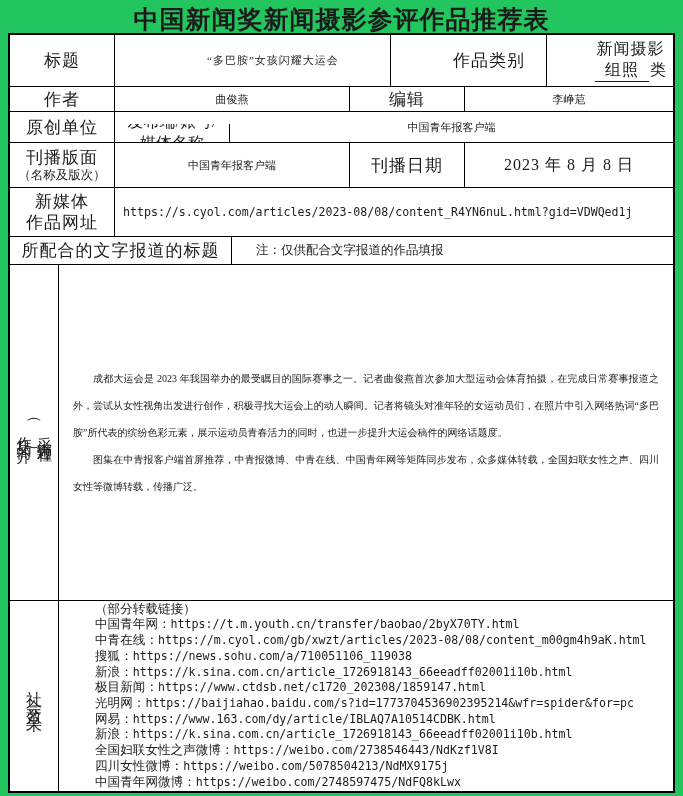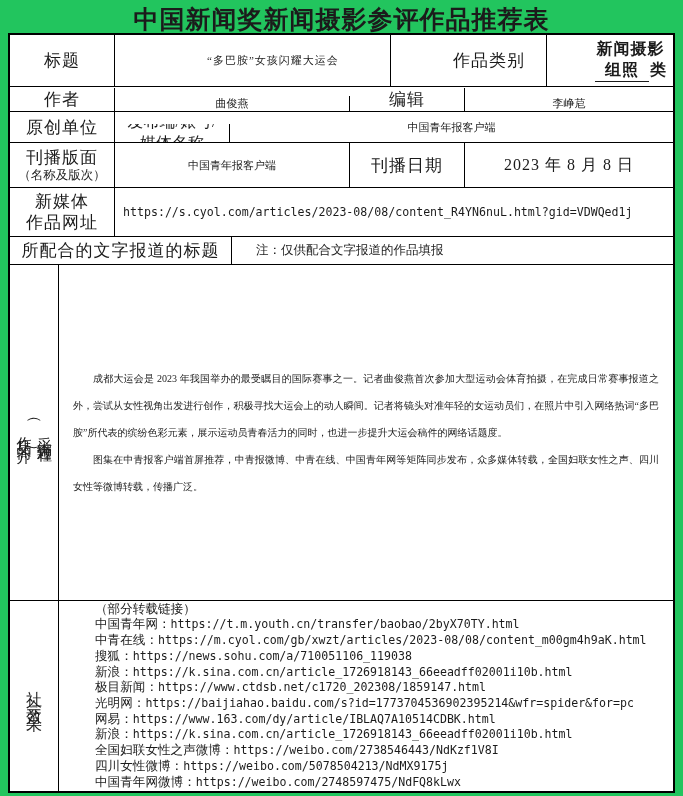--- a/index.html
+++ b/index.html
@@ -30,38 +30,38 @@
   .cell:last-child{border-right:none;}
   
   .w1{flex:0 0 105px;}
   .w2{flex:0 0 235px;}
   .w3{flex:0 0 115px;}
   .w4{flex:1;}
   .w6a{flex:0 0 222px;}
   .wn{flex:0 0 49px;}
   
   .r1{flex:0 0 51px;gap:41px;}
-  .r2{flex:0 0 24px;align-items:flex-end;}
+  .r2{flex:0 0 24px;}
   .r3{flex:0 0 30px;}
   .r4{flex:0 0 44px;}
   .r5{flex:0 0 48px;}
   .r6{flex:0 0 27px;}
   .r7{flex:1 1 auto;}
   .r8{flex:0 0 190px;}
 
   .lbl{font-size:17px;letter-spacing:1px;}
   .val{font-size:11px;}
   .val-title{font-size:11px;letter-spacing:1px;}
   .val-date{font-size:16px;letter-spacing:1px;}
 
   .stack{flex-direction:column;line-height:1.25;}
   .sub-lbl{font-size:12.5px;letter-spacing:0;}
   .small-lbl{font-size:16px;line-height:1.3;letter-spacing:0;margin-top:12px;}
 
-  .cat-cell{flex-direction:column;padding:2px 4px;font-weight:bold;}
+  .cat-cell{flex-direction:column;padding:2px 4px;}
   .cat-line1{font-size:16px;letter-spacing:1px;}
   .cat-line1 .u{display:inline-block;border-bottom:1px solid #1b1b1b;padding:0 10px;margin:0 1px;}
   .cat-line2{font-size:12.5px;margin-top:3px;}
 
   .url-cell{justify-content:flex-start;padding-left:8px;text-align:left;}
   .url{font-family:"DejaVu Sans Mono","Liberation Mono",monospace;font-size:11.6px;}
 
   .note-cell{justify-content:flex-start;padding-left:24px;text-align:left;font-size:12.5px;}
 
   

